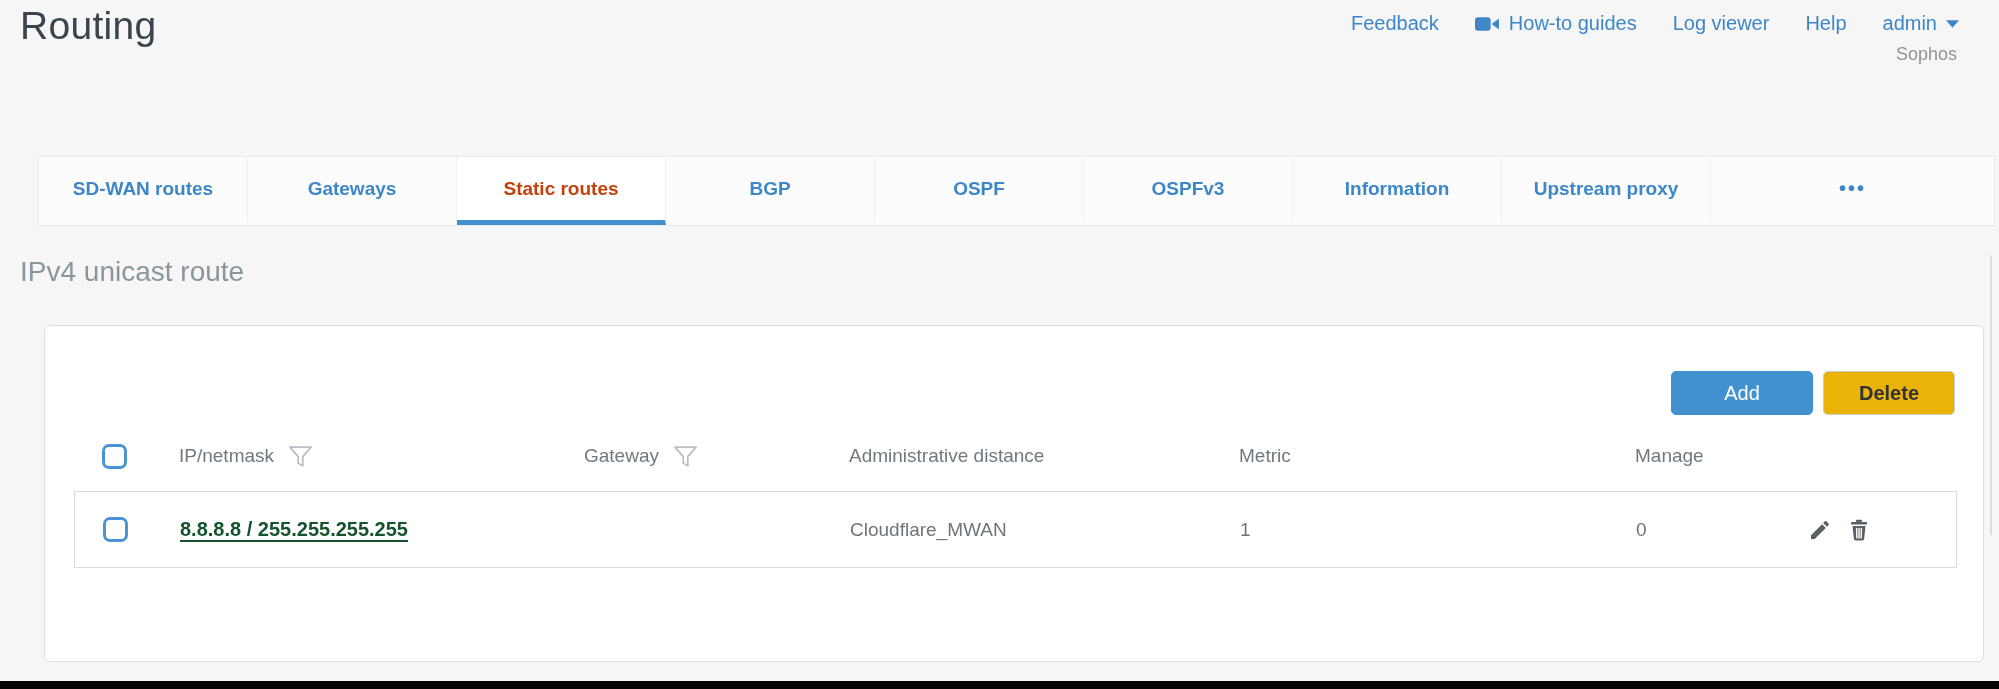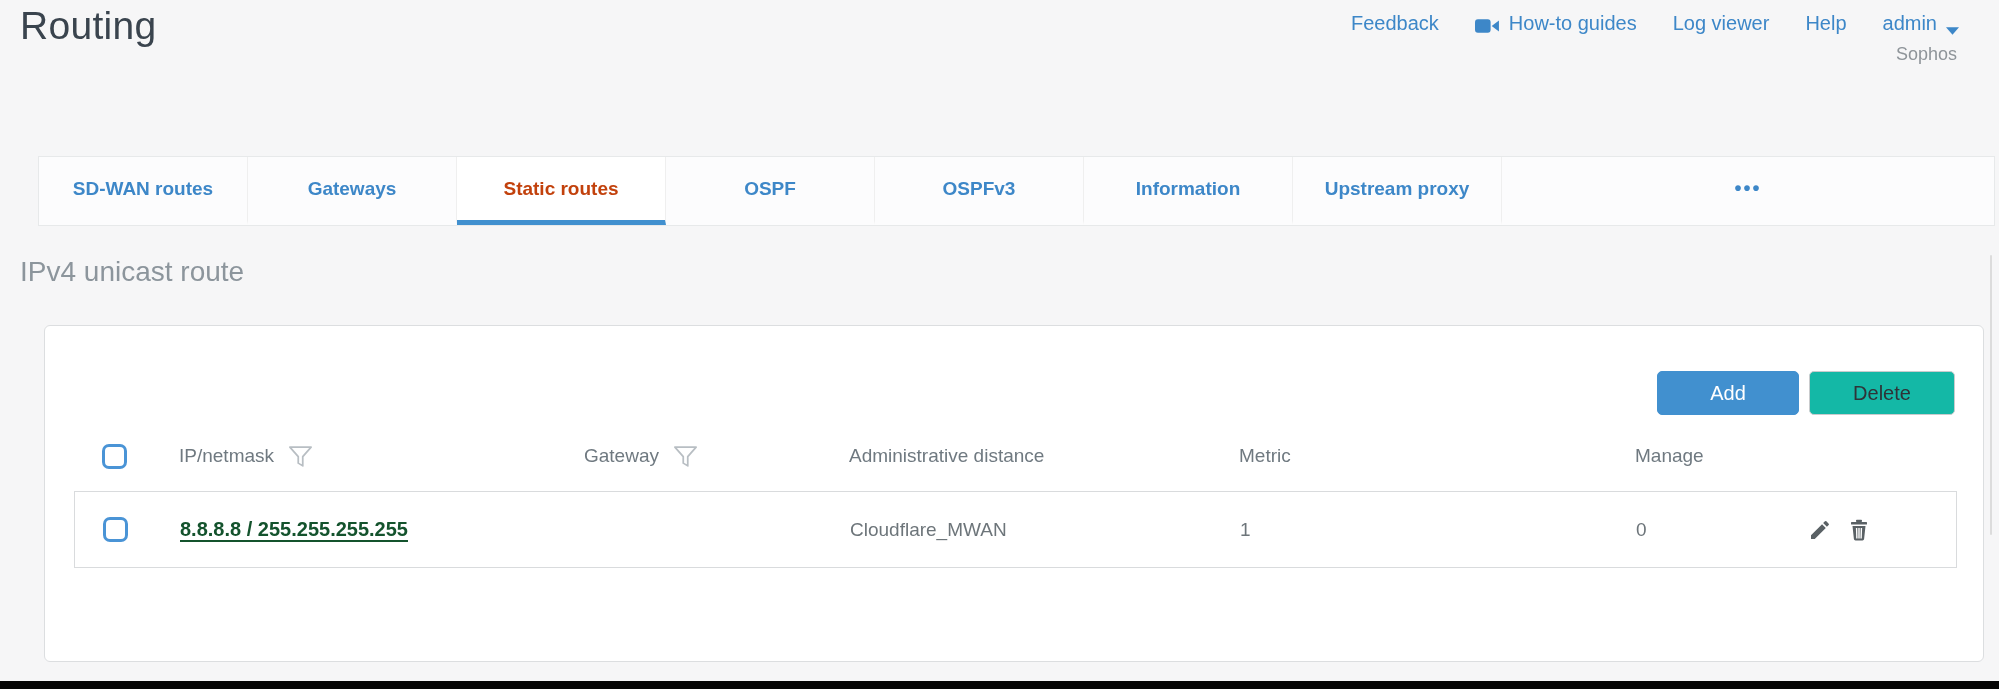--- a/index.html
+++ b/index.html
@@ -15,21 +15,21 @@
   
   .page-title{
     position:absolute;left:20px;top:4px;
     font-size:39px;font-weight:500;color:#3a444e;letter-spacing:.3px;
   }
   .utility-nav{
     position:absolute;right:40px;top:12px;
     display:flex;align-items:center;gap:36px;
     font-size:20px;font-weight:500;color:#3d87c8;
   }
-  .utility-link{display:flex;align-items:flex-end;gap:9px;cursor:pointer;white-space:nowrap;}
+  .utility-link{display:flex;align-items:center;gap:9px;cursor:pointer;white-space:nowrap;}
   .utility-link svg{display:block;}
   .account-name{
     position:absolute;right:42px;top:44px;
     font-size:18px;color:#8e9499;font-weight:400;
   }
 
   
   .tab-bar{
     position:absolute;left:3px;top:156px;width:1957px;height:70px;
     display:flex;align-items:stretch;
@@ -74,21 +74,21 @@
   .toolbar{
     position:absolute;top:45px;right:28px;
     display:flex;gap:10px;
   }
   .btn{
     height:44px;display:flex;align-items:center;justify-content:center;
     font-size:20px;border-radius:5px;cursor:pointer;box-sizing:border-box;
     font-family:inherit;
   }
   .btn-add{width:142px;background:#4190cf;color:#ffffff;border:1px solid #4190cf;font-weight:500;}
-  .btn-delete{width:146px;background:#14b8a6;color:#2f3337;border:1px solid #c9cbcd;font-weight:400;}
+  .btn-delete{width:132px;background:#eab308;color:#2f3337;border:1px solid #c9cbcd;font-weight:700;}
 
   .grid-row{
     position:absolute;left:29px;width:1883px;
     display:grid;
     grid-template-columns:105px 405px 265px 390px 396px 172px 1fr;
     align-items:center;
     box-sizing:border-box;
   }
   .table-header{top:103px;height:54px;}
   .table-row{top:165px;height:77px;border:1px solid #d9dbdd;}
@@ -153,20 +153,21 @@
           </svg>
       </span>
     </span>
   </div>
   <div class="account-name">Sophos</div>
 
   <div class="tab-bar">
     <div class="tab">SD-WAN routes</div>
     <div class="tab">Gateways</div>
     <div class="tab active">Static routes</div>
+    <div class="tab">BGP</div>
     <div class="tab">OSPF</div>
     <div class="tab">OSPFv3</div>
     <div class="tab">Information</div>
     <div class="tab">Upstream proxy</div>
     <div class="tab-overflow">•••</div>
   </div>
 
   <div class="section-heading">IPv4 unicast route</div>
 
   <div class="card">

